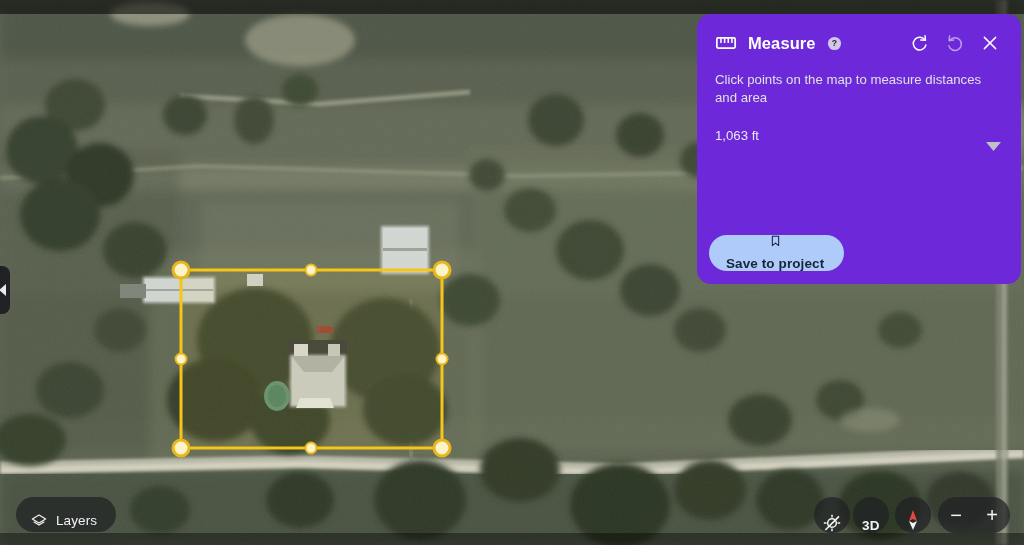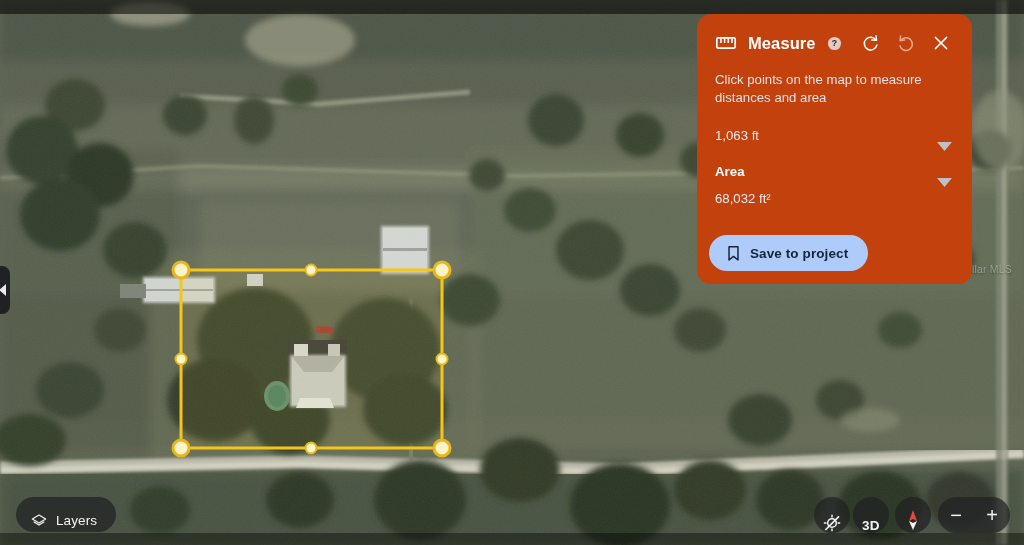--- a/index.html
+++ b/index.html
@@ -20,22 +20,22 @@
   #left-tab {
     position:absolute; left:-10px; top:266px; width:20px; height:48px;
     background:#202124; border-radius:8px;
     display:flex; align-items:center; justify-content:flex-end;
     padding-right:3px;
   }
   #left-tab svg { display:block; }
 
   
   #measure-panel {
-    position:absolute; left:697px; top:14px; width:275px; height:270px;
-    background:#c2410c; border-radius:14px;
+    position:absolute; left:697px; top:14px; width:324px; height:270px;
+    background:#6d28d9; border-radius:14px;
     padding:14px 18px 0 18px; color:#e8eaed;
   }
   .panel-head { display:flex; align-items:center; height:30px; }
   .ruler-ico { width:22px; height:22px; flex:0 0 auto; margin-right:11px; }
   .panel-title { font-size:16.5px; font-weight:600; letter-spacing:.1px; color:#ffffff; }
   .help-ico { margin-left:11px; width:15px; height:15px; opacity:.82; }
   .head-spacer { flex:1 1 auto; }
   .head-act { width:27px; height:27px; display:flex; align-items:center; justify-content:center; margin-left:8px; border-radius:50%; }
   .head-act.dim { opacity:.55; }
 
@@ -51,20 +51,21 @@
 
   #save-btn {
     position:absolute; left:709px; top:235px;
     display:flex; align-items:center; gap:9px;
     height:36px; padding:0 20px 0 17px;
     background:#aecbfa; color:#18243a;
     border:none; border-radius:18px;
     font-family:"Liberation Sans", sans-serif;
     font-size:13.5px; font-weight:600; letter-spacing:.1px;
     cursor:pointer;
+    flex-direction:column;
   }
 
   #watermark {
     position:absolute; right:12px; top:263px;
     font-size:10.5px; color:#b9bcb4; opacity:.62;
     letter-spacing:.2px; text-shadow:0 1px 2px rgba(0,0,0,.6);
   }
 
   
   #layers-btn {
@@ -355,29 +356,20 @@
 
     <div class="metric">
       <div class="metric-value">1,063 ft</div>
       <span class="metric-caret">
         <svg width="15" height="9" viewBox="0 0 15 9">
           <polygon points="0,0 15,0 7.5,9" fill="#bdc1c6"></polygon>
         </svg>
       </span>
     </div>
 
-    <div class="metric">
-      <div class="metric-label">Area</div>
-      <div class="metric-value">68,032 ft²</div>
-      <span class="metric-caret">
-        <svg width="15" height="9" viewBox="0 0 15 9">
-          <polygon points="0,0 15,0 7.5,9" fill="#bdc1c6"></polygon>
-        </svg>
-      </span>
-    </div>
   </div>
 
   <button id="save-btn">
     <svg width="15" height="17" viewBox="0 0 18 22">
       <path d="M3.2 2.2 h11.6 v17.2 l-5.8 -4.6 l-5.8 4.6 Z" fill="none" stroke="#18243a" stroke-width="1.9" stroke-linejoin="round"></path>
     </svg>
     <span>Save to project</span>
   </button>
 
 </div>

